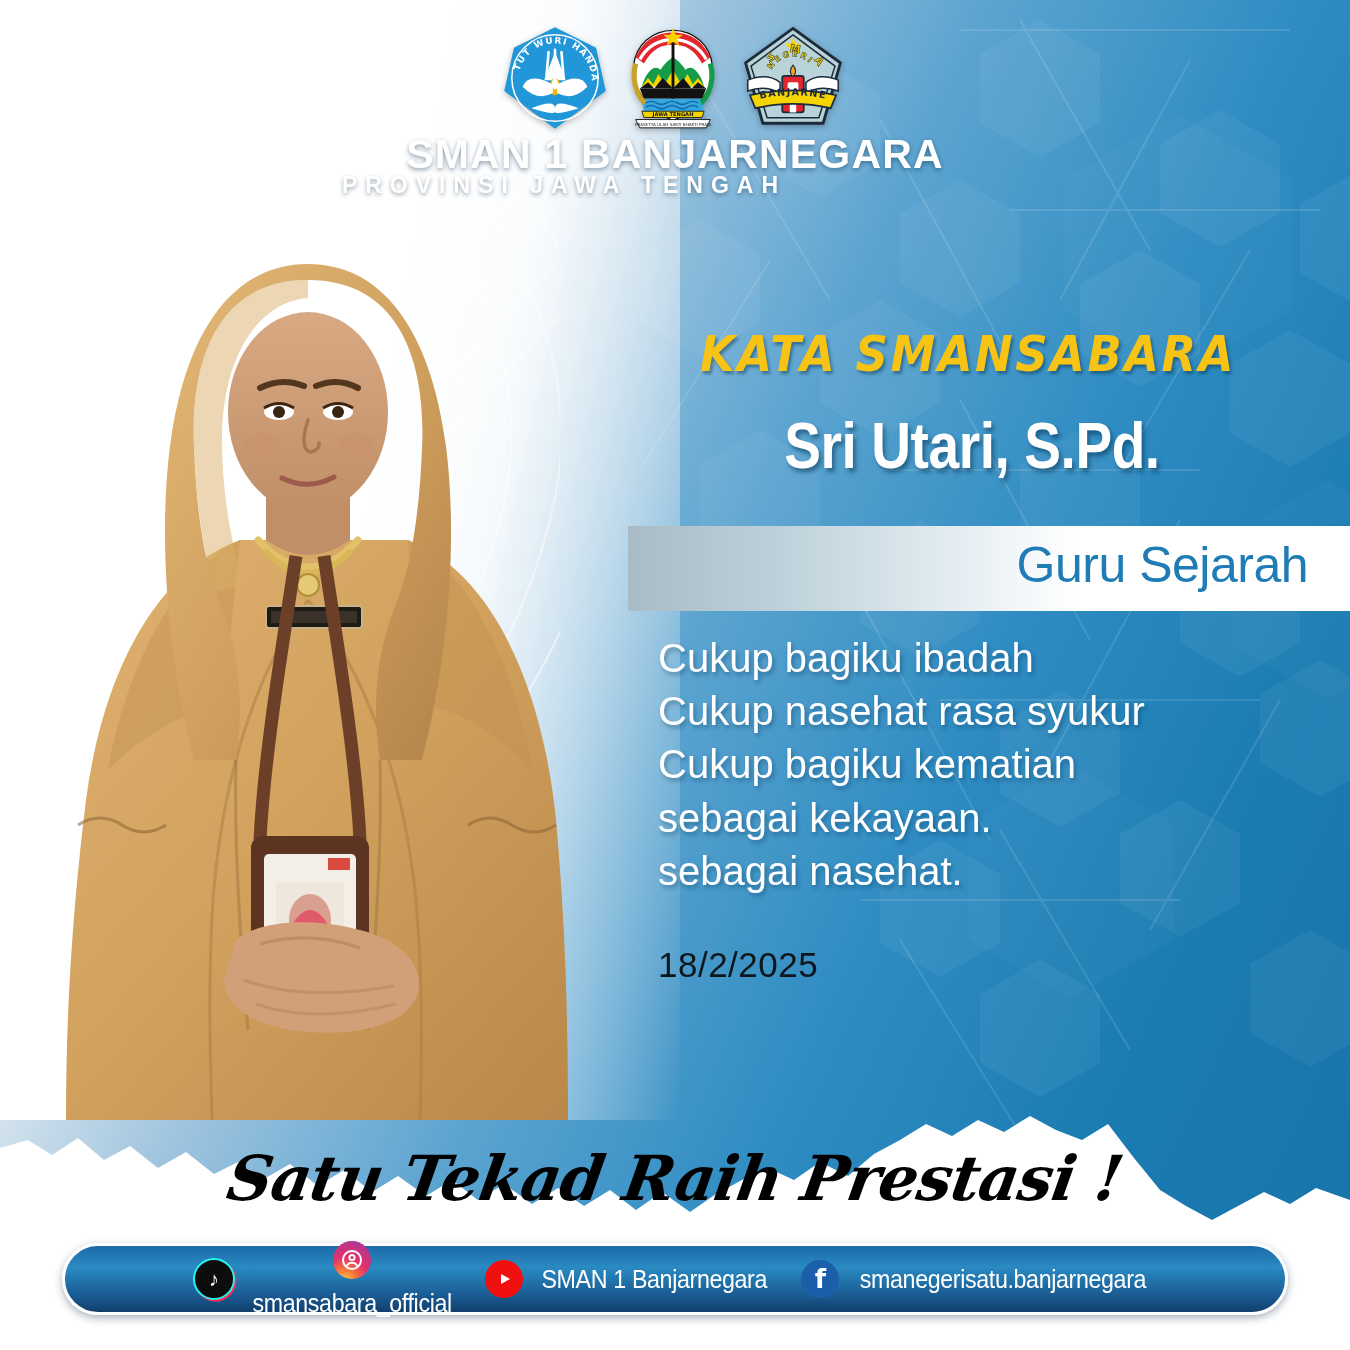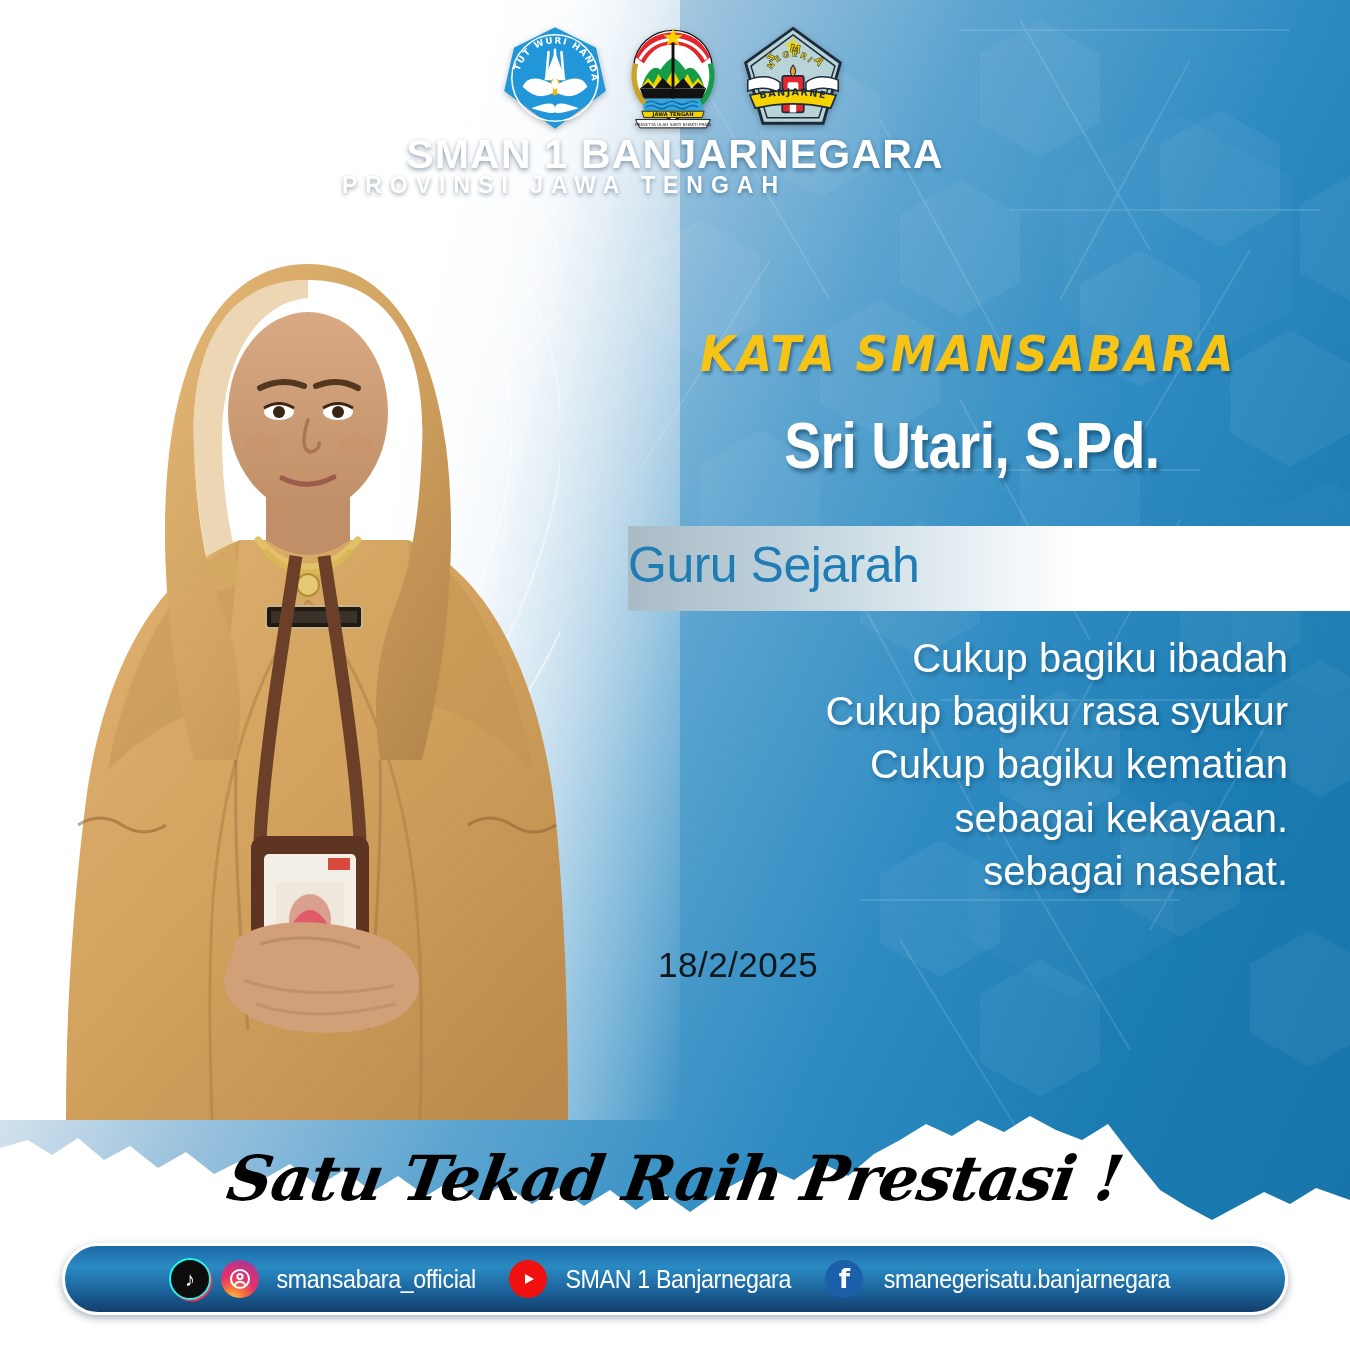--- a/index.html
+++ b/index.html
@@ -63,27 +63,27 @@
     transform:scaleX(.86);
     text-shadow:3px 4px 5px rgba(0,45,75,.5);
     white-space:nowrap;
   }
 
   .role-band{
     position:absolute;left:628px;top:526px;width:722px;height:85px;
     background:linear-gradient(90deg,#a9bcc6 0%,#bfd2db 22%,#e8f0f4 48%,#ffffff 62%,#ffffff 100%);
   }
   .role-text{
-    position:absolute;left:628px;top:536px;width:680px;text-align:left;
+    position:absolute;left:628px;top:536px;width:680px;text-align:right;
     font-family:"Liberation Sans",sans-serif;
     font-size:50px;color:#1f7cb5;letter-spacing:-.5px;
   }
 
   .quote{
-    position:absolute;right:62px;top:632px;width:630px;text-align:right;
+    position:absolute;right:62px;top:632px;width:630px;text-align:left;
     font-family:"Liberation Sans",sans-serif;
     font-size:40px;line-height:1.33;color:#ffffff;
     text-shadow:2px 3px 4px rgba(0,50,85,.4);
   }
   .quote-date{
     position:absolute;right:62px;top:945px;width:630px;text-align:left;
     font-family:"Liberation Sans",sans-serif;
     font-size:35px;color:#10171c;letter-spacing:.5px;
   }
 
@@ -373,21 +373,21 @@
   </svg>
 
   <div class="kata">KATA SMANSABARA</div>
   <div class="teacher-name">Sri Utari, S.Pd.</div>
 
   <div class="role-band"></div>
   <div class="role-text">Guru Sejarah</div>
 
   <div class="quote">
     <div>Cukup bagiku ibadah</div>
-    <div>Cukup bagiku rasa syukur</div>
+    <div>Cukup nasehat rasa syukur</div>
     <div>Cukup bagiku kematian</div>
     <div>sebagai kekayaan.</div>
     <div>sebagai nasehat.</div>
   </div>
   <div class="quote-date">18/2/2025</div>
 
   <svg class="torn" viewBox="0 0 1350 330" preserveAspectRatio="none">
     <path fill="#ffffff" d="M0,128 L28,120 L52,135 L78,118 L104,140 L130,126 L158,148 L186,132
       L214,154 L238,142 L262,160 L290,144 L318,166 L344,150 L372,172 L398,156
       L426,176 L452,160 L478,180 L504,164 L532,184 L558,168 L584,186 L610,170
@@ -398,21 +398,21 @@
   </svg>
 
   <div class="tagline">Satu Tekad Raih Prestasi !</div>
 
   <div class="footer-wrap">
 
     <div class="f-item">
       <span class="ic ic-tiktok">♪</span>
     </div>
 
-    <div class="f-item" style="margin-left:10px;">
+    <div class="f-item" style="margin-left:10px;flex-direction:column;">
       <span class="ic ic-ig">
         <svg width="24" height="24" viewBox="0 0 24 24" fill="none" stroke="#fff" stroke-width="2">
           <circle cx="12" cy="12" r="9"></circle>
             <circle cx="12" cy="9.5" r="2.6"></circle>
           <path d="M6.6 18.6c1-2.6 3-3.8 5.4-3.8s4.4 1.2 5.4 3.8"></path>
         </svg>
       </span>
       <span class="f-label">smansabara_official</span>
     </div>
 

